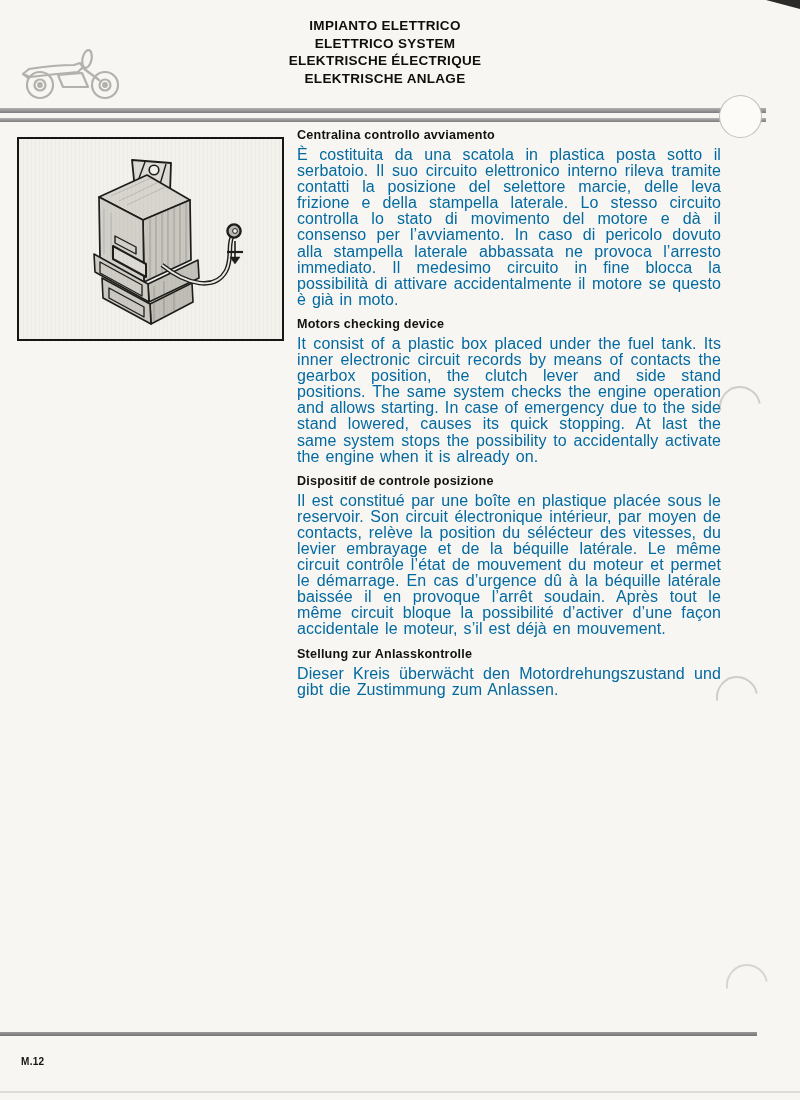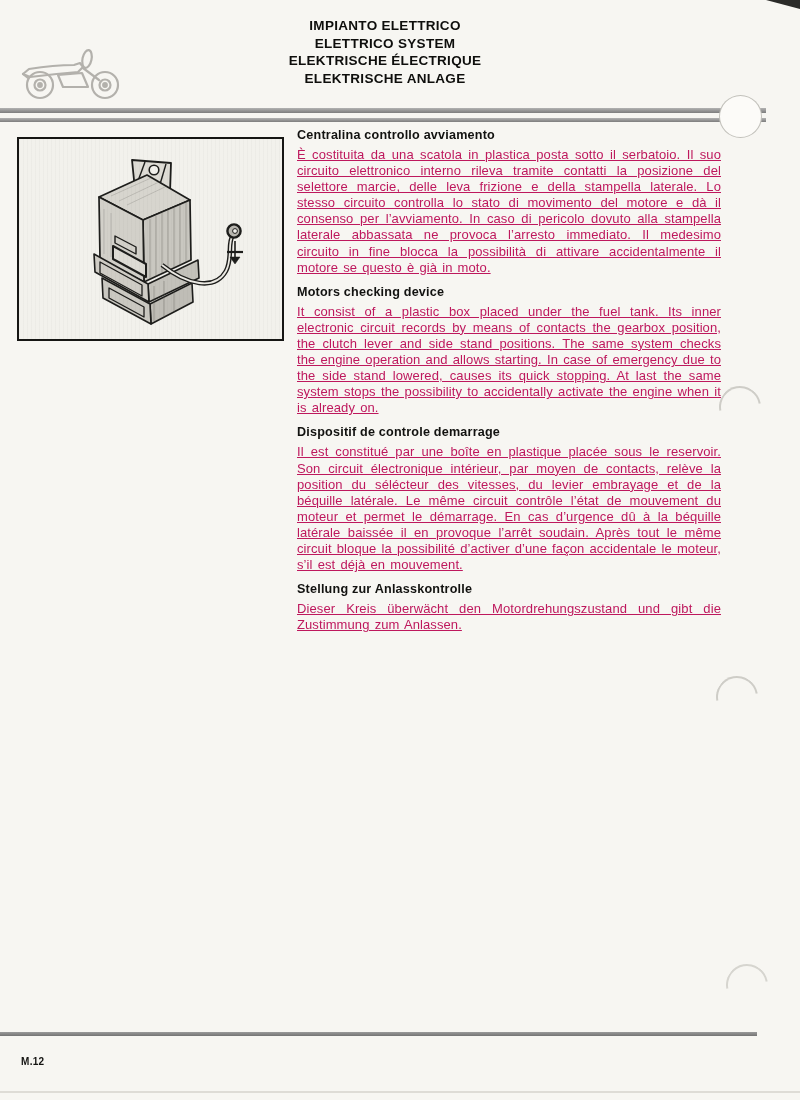--- a/index.html
+++ b/index.html
@@ -36,22 +36,22 @@
   .figure-frame{position:absolute;left:17px;top:137px;width:267px;height:204px;
     border:2.5px solid #161614;box-sizing:border-box;background:#f2f1ec;}
   .figure-frame::after{content:"";position:absolute;inset:0;
     background:repeating-linear-gradient(90deg,rgba(60,60,55,.03) 0 1px,transparent 1px 4px);}
   .figure-frame svg{position:absolute;inset:0;}
   
   .text-col{position:absolute;left:297px;top:128px;width:424px;}
   .text-col section{margin:0 0 9px 0;}
   .text-col h3{margin:0 0 4px 0;font-size:12.6px;line-height:15px;font-weight:700;
     letter-spacing:.2px;color:#121210;}
-  .text-col p{margin:0;font-size:13px;line-height:16.1px;text-align:justify;
-    word-spacing:1.4px;letter-spacing:.1px;color:#be185d;text-decoration:underline;}
+  .text-col p{margin:0;font-size:16px;line-height:16.1px;text-align:justify;
+    word-spacing:1.4px;letter-spacing:.1px;color:#0369a1;}
   
   .bottom-rule{position:absolute;left:0;top:1032px;width:757px;height:3.5px;
     background:linear-gradient(180deg,#9a9a9a,#747474);}
   .page-number{position:absolute;left:21px;top:1056px;font-weight:700;font-size:10px;
     letter-spacing:.3px;color:#141412;}
   .paper-edge{position:absolute;left:0;top:1091px;width:100%;height:2px;background:#dedcd6;}
 </style>
 </head>
 <body>
 
@@ -153,21 +153,21 @@
   <div class="text-col">
     <section>
       <h3>Centralina controllo avviamento</h3>
       <p>È costituita da una scatola in plastica posta sotto il serbatoio. Il suo circuito elettronico interno rileva tramite contatti la posizione del selettore marcie, delle leva frizione e della stampella laterale. Lo stesso circuito controlla lo stato di movimento del motore e dà il consenso per l’avviamento. In caso di pericolo dovuto alla stampella laterale abbassata ne provoca l’arresto immediato. Il medesimo circuito in fine blocca la possibilità di attivare accidentalmente il motore se questo è già in moto.</p>
     </section>
     <section>
       <h3>Motors checking device</h3>
       <p>It consist of a plastic box placed under the fuel tank. Its inner electronic circuit records by means of contacts the gearbox position, the clutch lever and side stand positions. The same system checks the engine operation and allows starting. In case of emergency due to the side stand lowered, causes its quick stopping. At last the same system stops the possibility to accidentally activate the engine when it is already on.</p>
     </section>
     <section>
-      <h3>Dispositif de controle demarrage</h3>
+      <h3>Dispositif de controle posizione</h3>
       <p>Il est constitué par une boîte en plastique placée sous le reservoir. Son circuit électronique intérieur, par moyen de contacts, relève la position du sélécteur des vitesses, du levier embrayage et de la béquille latérale. Le même circuit contrôle l’état de mouvement du moteur et permet le démarrage. En cas d’urgence dû à la béquille latérale baissée il en provoque l’arrêt soudain. Après tout le même circuit bloque la possibilité d’activer d’une façon accidentale le moteur, s’il est déjà en mouvement.</p>
     </section>
     <section>
       <h3>Stellung zur Anlasskontrolle</h3>
       <p>Dieser Kreis überwächt den Motordrehungszustand und gibt die Zustimmung zum Anlassen.</p>
     </section>
   </div>
 
   <div class="arc arc-1"></div>
   <div class="arc arc-2"></div>

